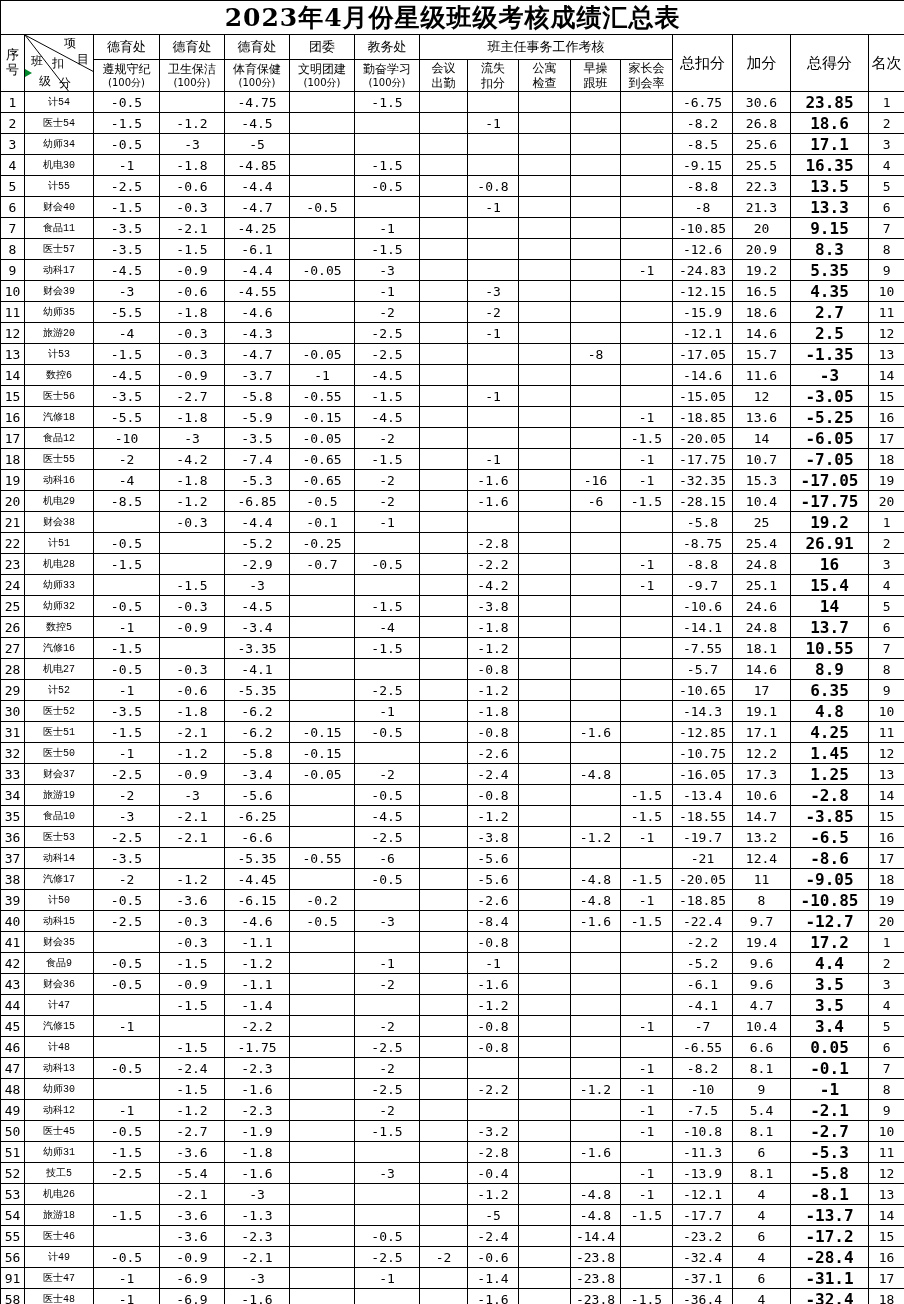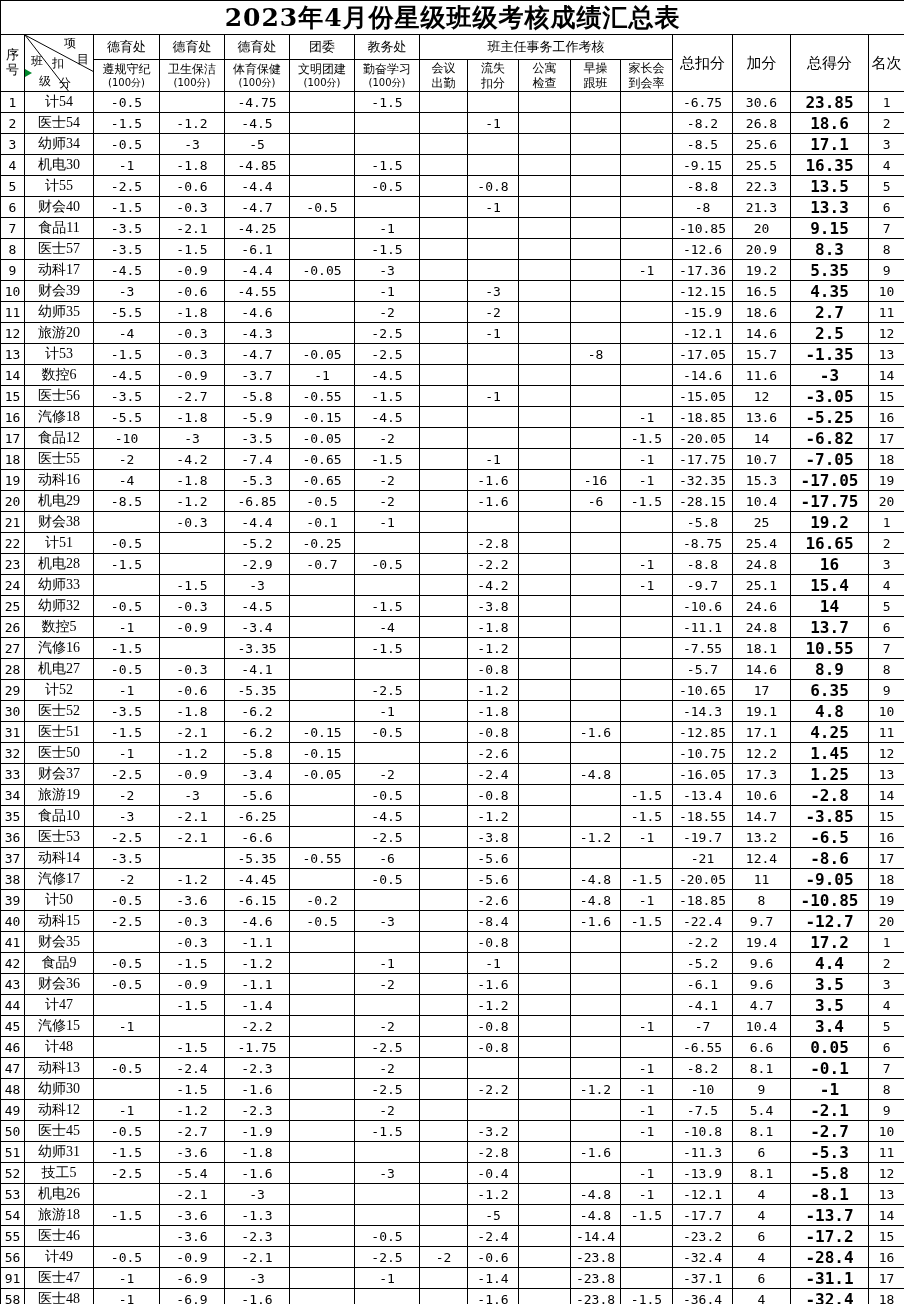--- a/index.html
+++ b/index.html
@@ -5,21 +5,21 @@
   html,body { margin:0; padding:0; background:#fff; color:#000; }
   body { width:904px; font-family:"DejaVu Sans","Liberation Sans",sans-serif; }
   table { border-collapse:collapse; width:904px; table-layout:fixed; }
   td,th { border:1px solid #000; text-align:center; vertical-align:middle; padding:0; overflow:hidden; white-space:nowrap; }
   .title-row td { height:29px; font-family:"DejaVu Serif","Liberation Serif",serif; font-size:25px; font-weight:600; letter-spacing:1px; }
   .hdr-a th { height:24px; font-size:13px; font-weight:normal; }
   .hdr-b th { height:31px; font-size:12px; font-weight:normal; line-height:1.25;text-align:center; }
   .hdr-b th .sub2 { font-size:10px; }
   .hdr-wide { font-size:15px !important; }
   tbody td { height:20px; font-size:13px; font-family:"DejaVu Sans Mono","Liberation Mono",monospace; }
-  tbody td.cname { font-family:Liberation Serif, serif; font-size:14px; }
+  tbody td.cname { font-family:Liberation Mono, monospace; font-size:10px; }
   tbody td.tscore { font-weight:bold; font-size:16px; }
   
   th.diag { position:relative; padding:0; }
   .diag-svg { position:absolute; left:0; top:0; width:100%; height:100%; }
   .diag-ch { position:absolute; font-size:12px; font-weight:normal; line-height:1; }
   .ch-xiang { left:39px; top:2px; }
   .ch-mu   { left:52px; top:18px; }
   .ch-ban  { left:6px;  top:20px; }
   .ch-kou  { left:27px; top:22px; }
   .ch-ji   { left:14px; top:40px; }
@@ -277,21 +277,21 @@
         <td>-4.5</td>
         <td>-0.9</td>
         <td>-4.4</td>
         <td>-0.05</td>
         <td>-3</td>
         <td></td>
         <td></td>
         <td></td>
         <td></td>
         <td>-1</td>
-        <td>-17.36</td>
+        <td>-24.83</td>
         <td>19.2</td>
         <td class="tscore">5.35</td>
         <td>9</td>
       </tr>
       <tr>
         <td>10</td>
         <td class="cname">财会39</td>
         <td>-3</td>
         <td>-0.6</td>
         <td>-4.55</td>
@@ -423,21 +423,21 @@
         <td>-3.5</td>
         <td>-0.05</td>
         <td>-2</td>
         <td></td>
         <td></td>
         <td></td>
         <td></td>
         <td>-1.5</td>
         <td>-20.05</td>
         <td>14</td>
-        <td class="tscore">-6.82</td>
+        <td class="tscore">-6.05</td>
         <td>17</td>
       </tr>
       <tr>
         <td>18</td>
         <td class="cname">医士55</td>
         <td>-2</td>
         <td>-4.2</td>
         <td>-7.4</td>
         <td>-0.65</td>
         <td>-1.5</td>
@@ -513,21 +513,21 @@
         <td>-5.2</td>
         <td>-0.25</td>
         <td></td>
         <td></td>
         <td>-2.8</td>
         <td></td>
         <td></td>
         <td></td>
         <td>-8.75</td>
         <td>25.4</td>
-        <td class="tscore">16.65</td>
+        <td class="tscore">26.91</td>
         <td>2</td>
       </tr>
       <tr>
         <td>23</td>
         <td class="cname">机电28</td>
         <td>-1.5</td>
         <td></td>
         <td>-2.9</td>
         <td>-0.7</td>
         <td>-0.5</td>
@@ -583,21 +583,21 @@
         <td>-1</td>
         <td>-0.9</td>
         <td>-3.4</td>
         <td></td>
         <td>-4</td>
         <td></td>
         <td>-1.8</td>
         <td></td>
         <td></td>
         <td></td>
-        <td>-11.1</td>
+        <td>-14.1</td>
         <td>24.8</td>
         <td class="tscore">13.7</td>
         <td>6</td>
       </tr>
       <tr>
         <td>27</td>
         <td class="cname">汽修16</td>
         <td>-1.5</td>
         <td></td>
         <td>-3.35</td>

